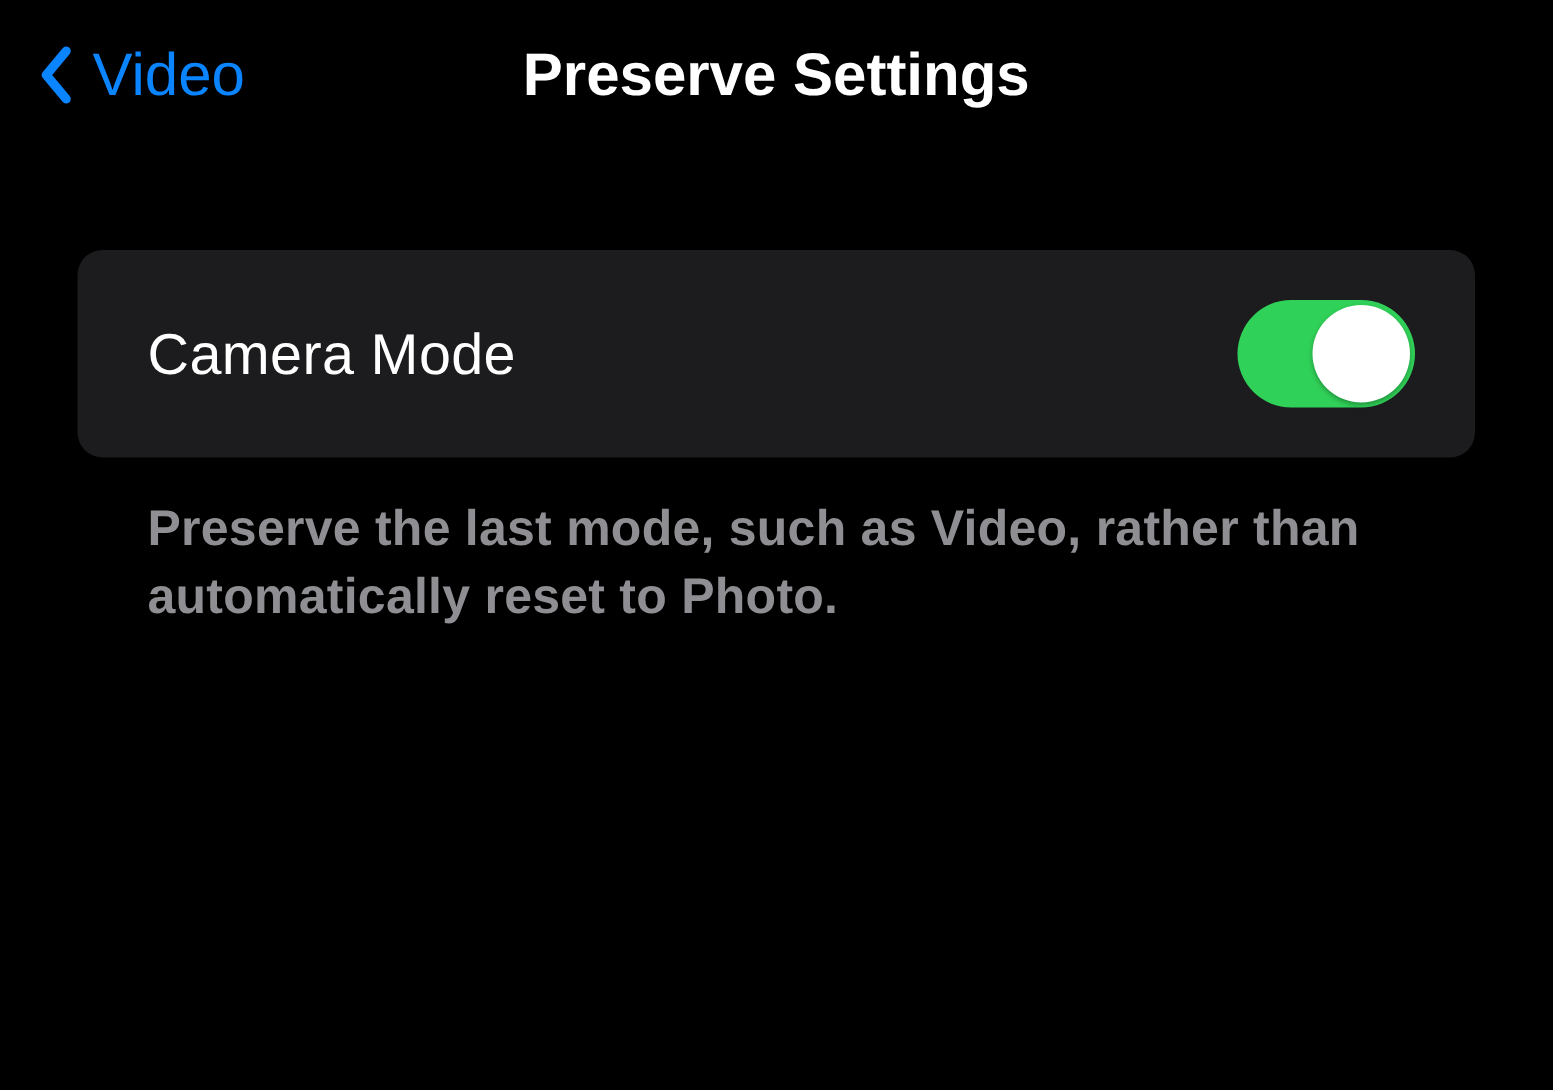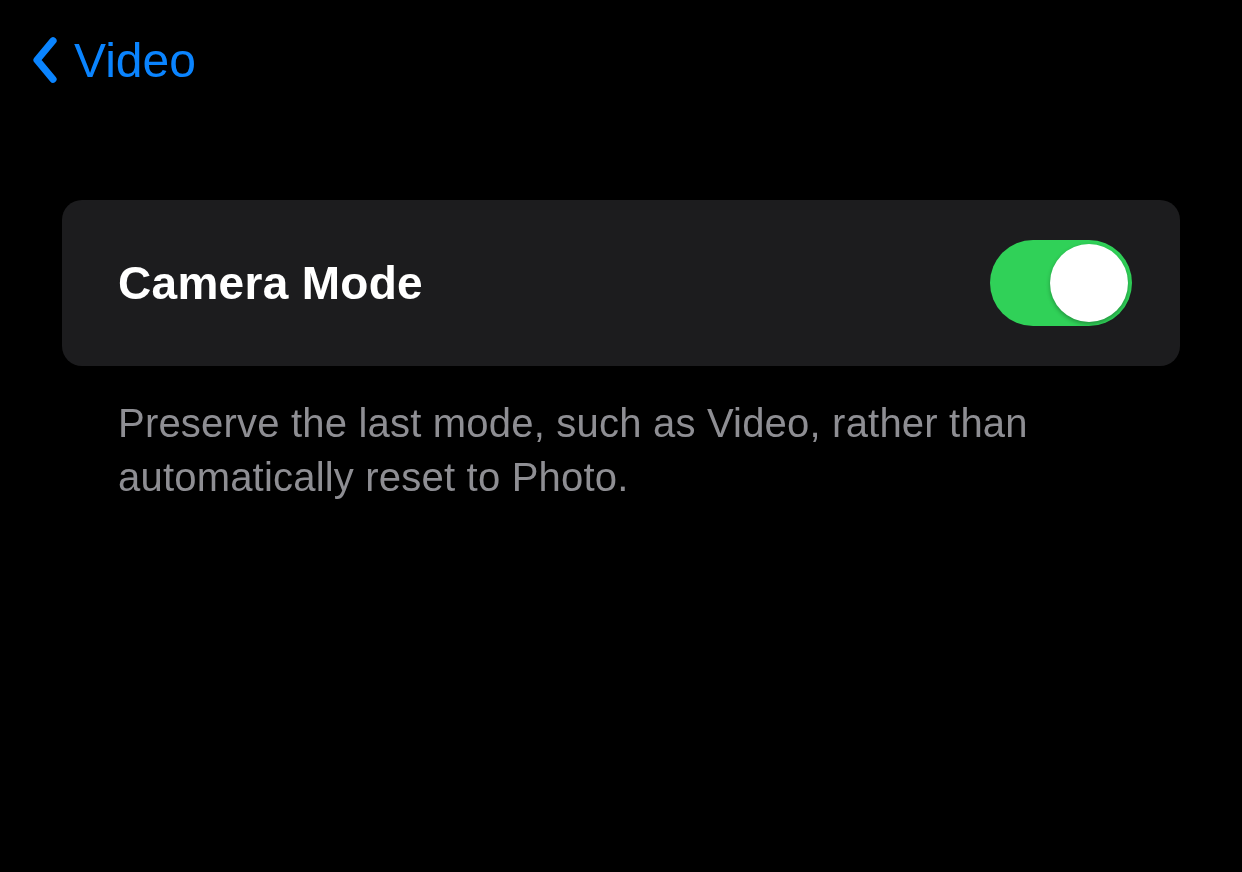--- a/index.html
+++ b/index.html
@@ -56,30 +56,31 @@
     .setting-row {
       background: #1c1c1e;
       border-radius: 20px;
       padding: 40px 48px 40px 56px;
       display: flex;
       align-items: center;
       justify-content: space-between;
     }
     .setting-label {
       font-size: 46px;
-      font-weight: 700;
+      font-weight: 400;
       color: #ffffff;
       letter-spacing: 0.3px;
     }
     .setting-description {
       font-size: 40px;
       color: #8e8e93;
       padding: 30px 56px 0 56px;
       line-height: 1.35;
       letter-spacing: 0.2px;
+      font-weight: bold;
     }
     .toggle {
       width: 142px;
       height: 86px;
       border-radius: 43px;
       position: relative;
       cursor: pointer;
       flex-shrink: 0;
     }
     .toggle.on {
@@ -104,20 +105,21 @@
 
 <div class="nav-bar">
   <div class="back-button">
     <span class="back-chevron">
       <svg viewBox="0 0 18 30" fill="none" stroke="#0a84ff" stroke-width="4.5" stroke-linecap="round" stroke-linejoin="round">
         <polyline points="14,3 4,15 14,27"></polyline>
       </svg>
     </span>
     <span>Video</span>
   </div>
+  <div class="nav-title">Preserve Settings</div>
 </div>
 
 <div class="content">
 
   <div class="setting-group">
     <div class="setting-row">
       <div class="setting-label">Camera Mode</div>
       <div class="toggle on">
         <div class="toggle-knob"></div>
       </div>

